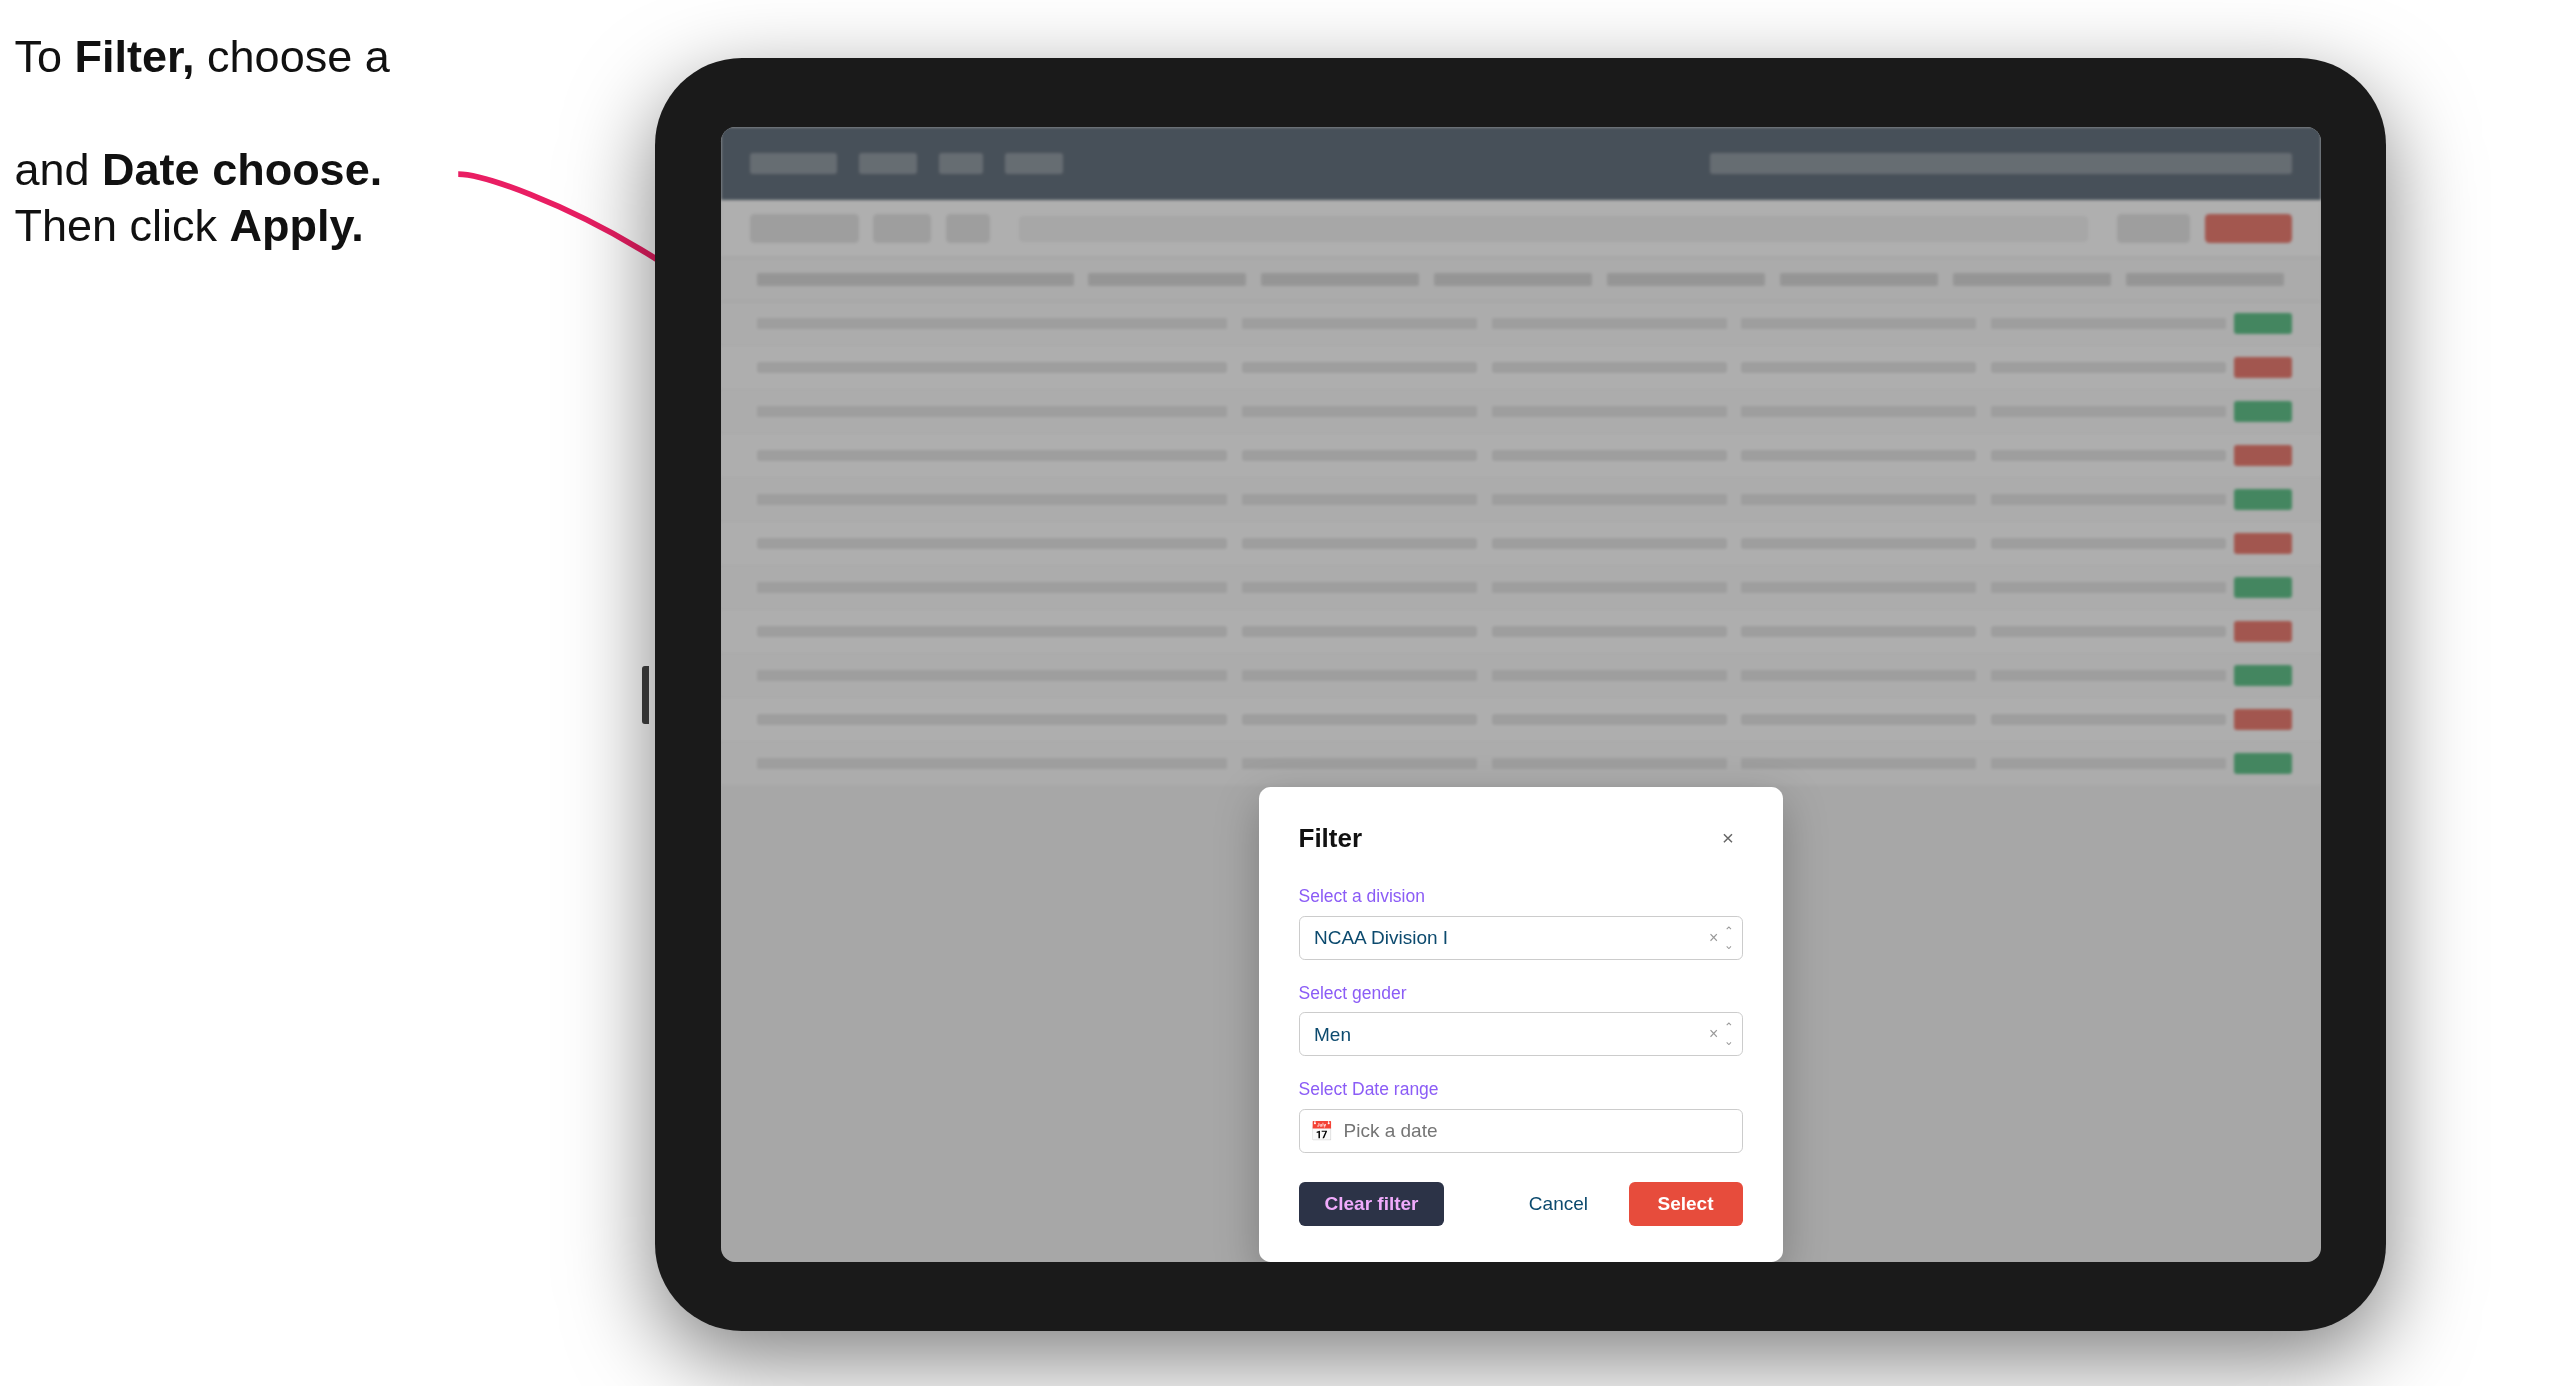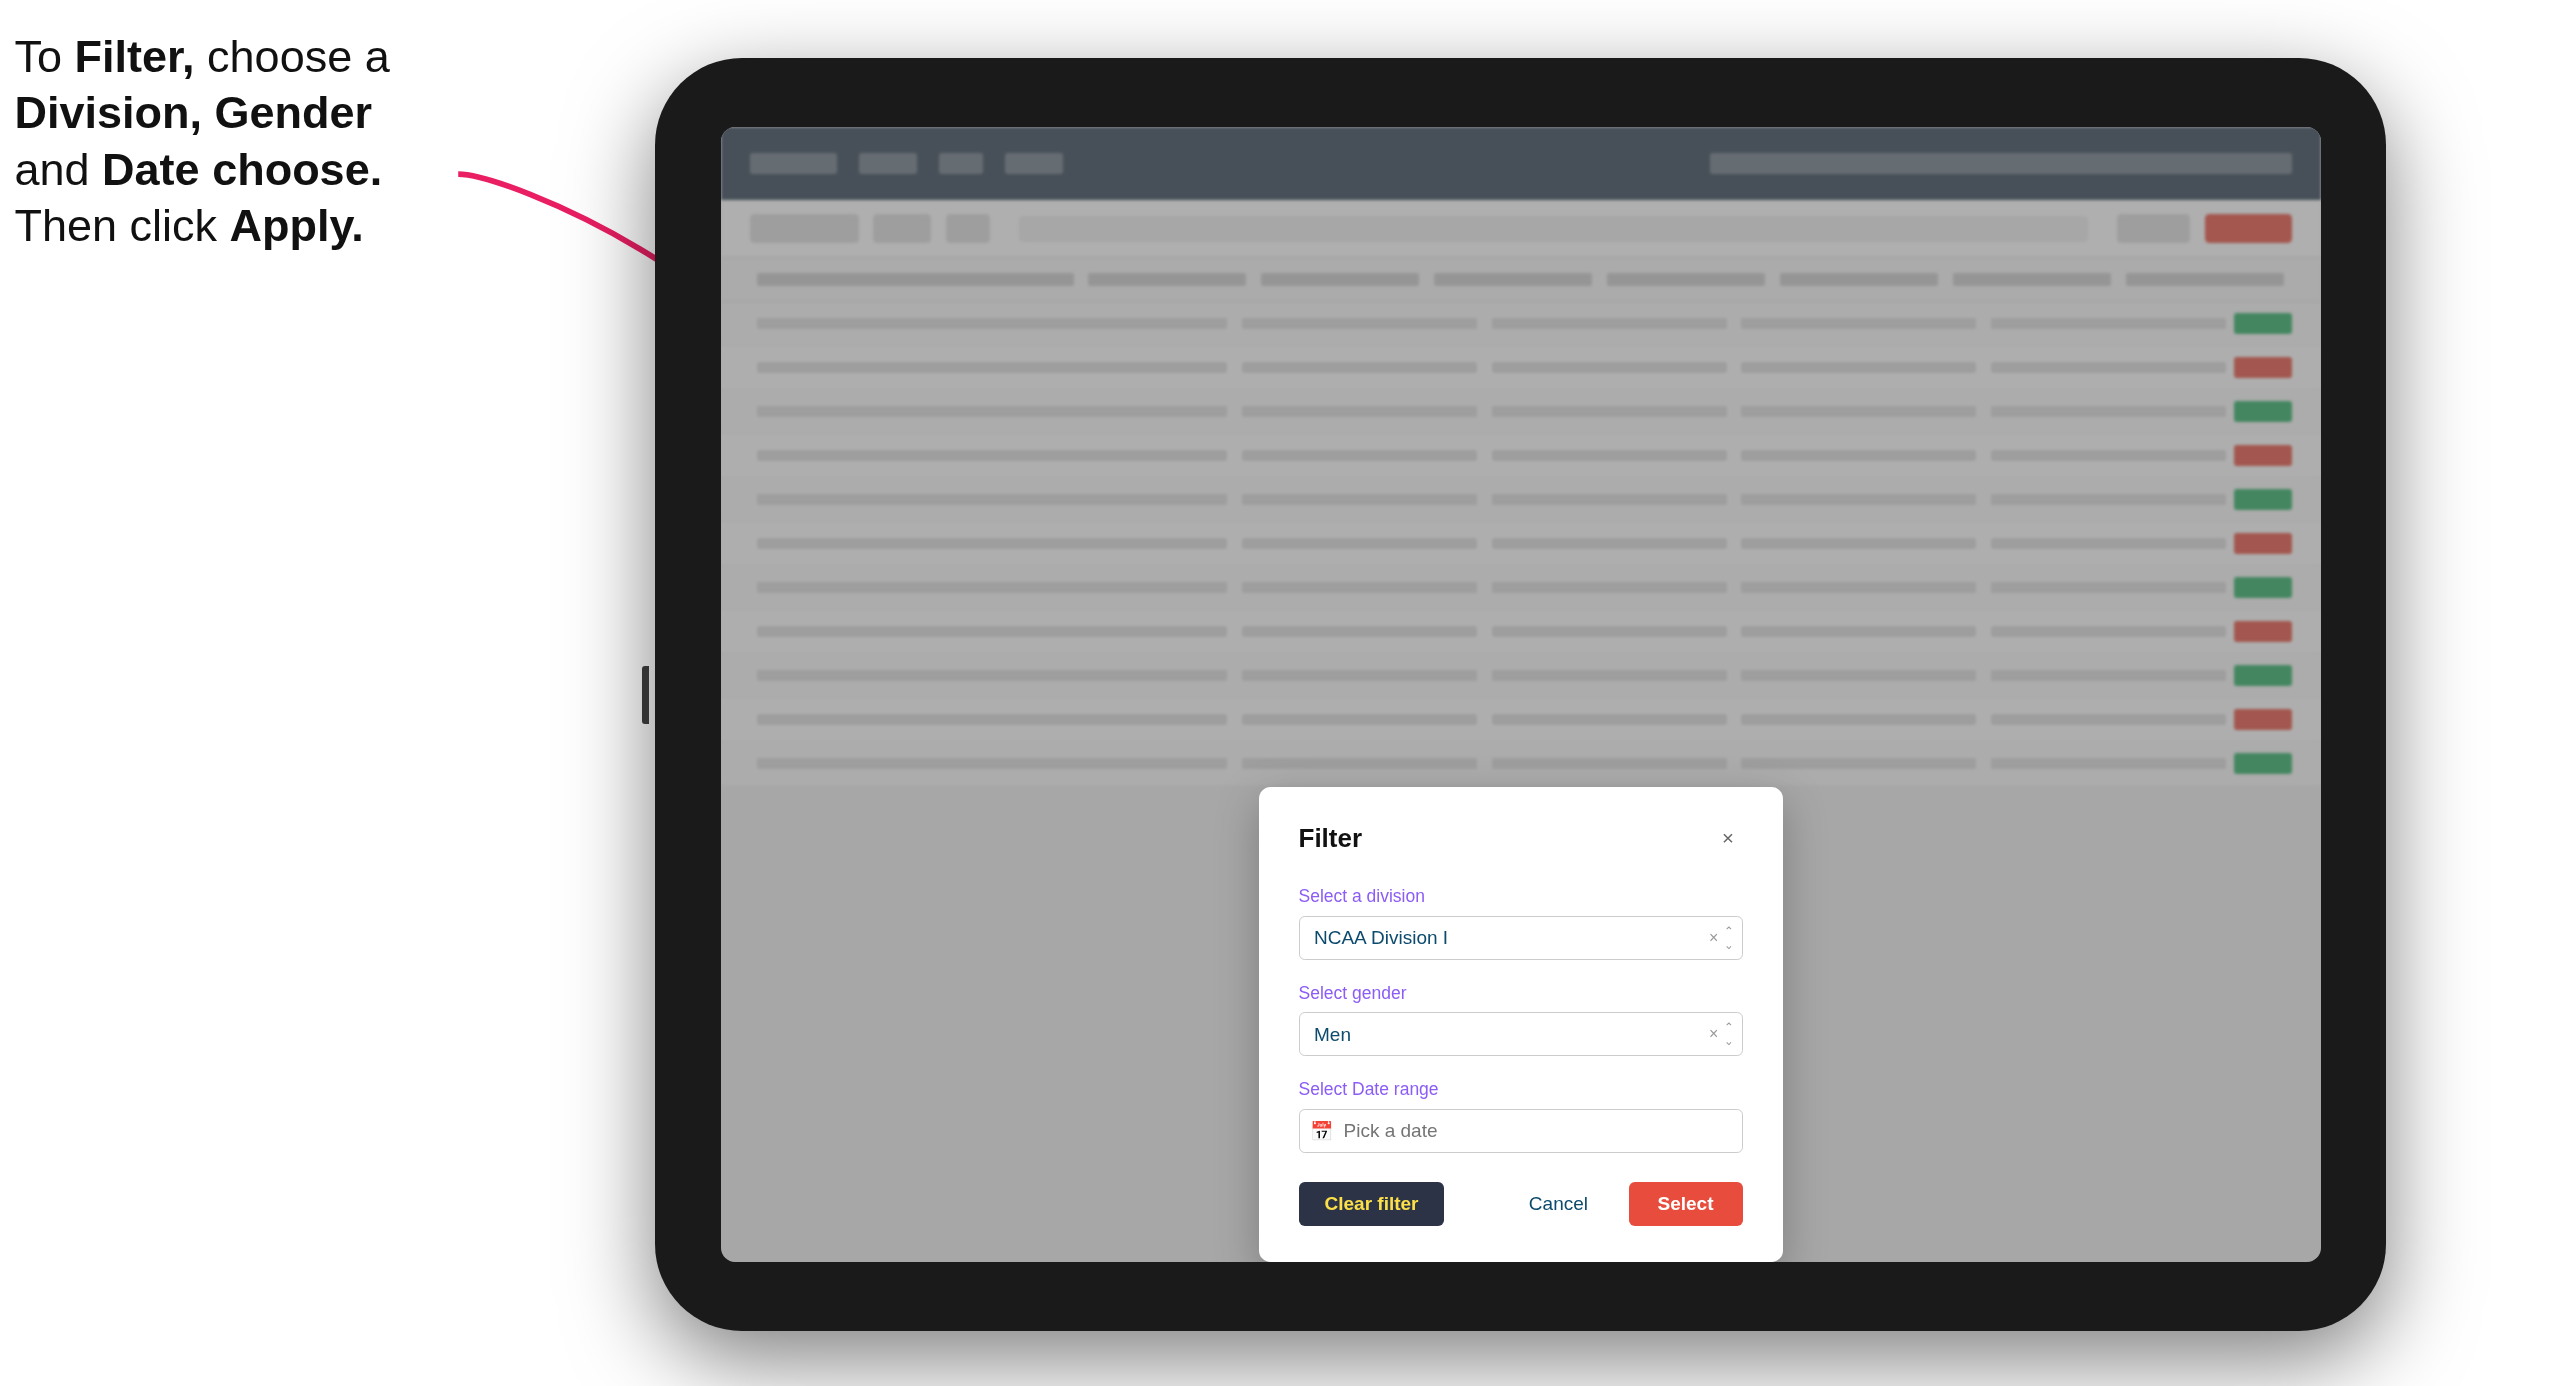--- a/index.html
+++ b/index.html
@@ -283,21 +283,21 @@
       justify-content: space-between;
       margin-top: 29px;
     }
 
     .btn-clear {
       height: 44px;
       padding: 0 26px;
       border: none;
       border-radius: 5.8px;
       background: #2c3347;
-      color: #fde047;
+      color: #f0abfc;
       font-size: 19px;
       font-weight: 600;
       cursor: pointer;
     }
 
     .footer-right {
       display: flex;
       gap: 14.5px;
       align-items: center;
     }
@@ -334,21 +334,21 @@
       height: 58px;
       background: #333;
       border-radius: 2.9px 0 0 2.9px;
     }
   </style>
 </head>
 <body>
 
 <div class="instruction-text">
   <span>To <span class="bold">Filter,</span> choose a</span><br>
-  <span class="bold">Division, Gender</span><br>
+  <br>
   <span>and <span class="bold">Date choose.</span></span><br>
   <span>Then click <span class="bold">Apply.</span></span>
 </div>
 
 <svg class="arrow-svg" viewBox="0 0 600 420">
   <defs>
     <marker id="arrowhead" markerWidth="10" markerHeight="7" refX="10" refY="3.5" orient="auto">
       <polygon points="0 0, 10 3.5, 0 7" fill="#e91e63"></polygon>
     </marker>
   </defs>

